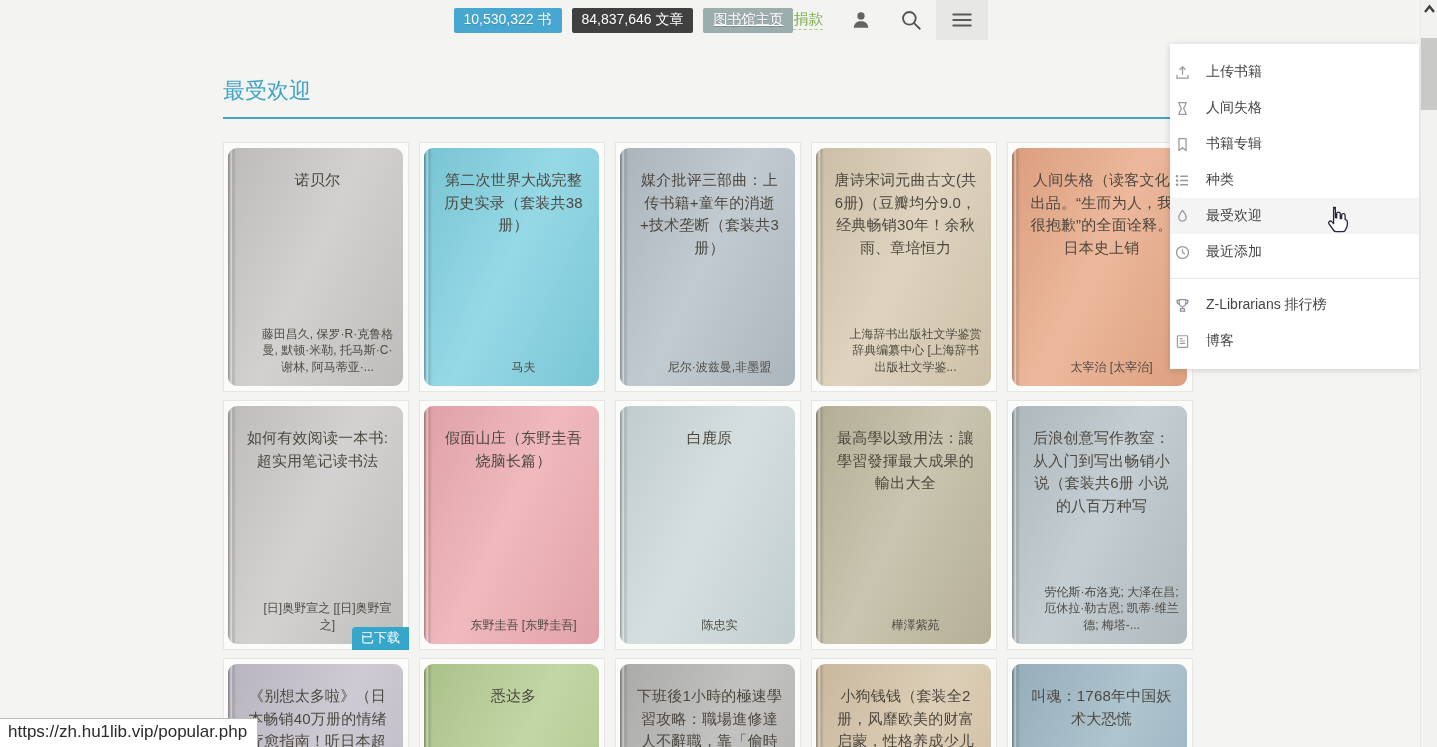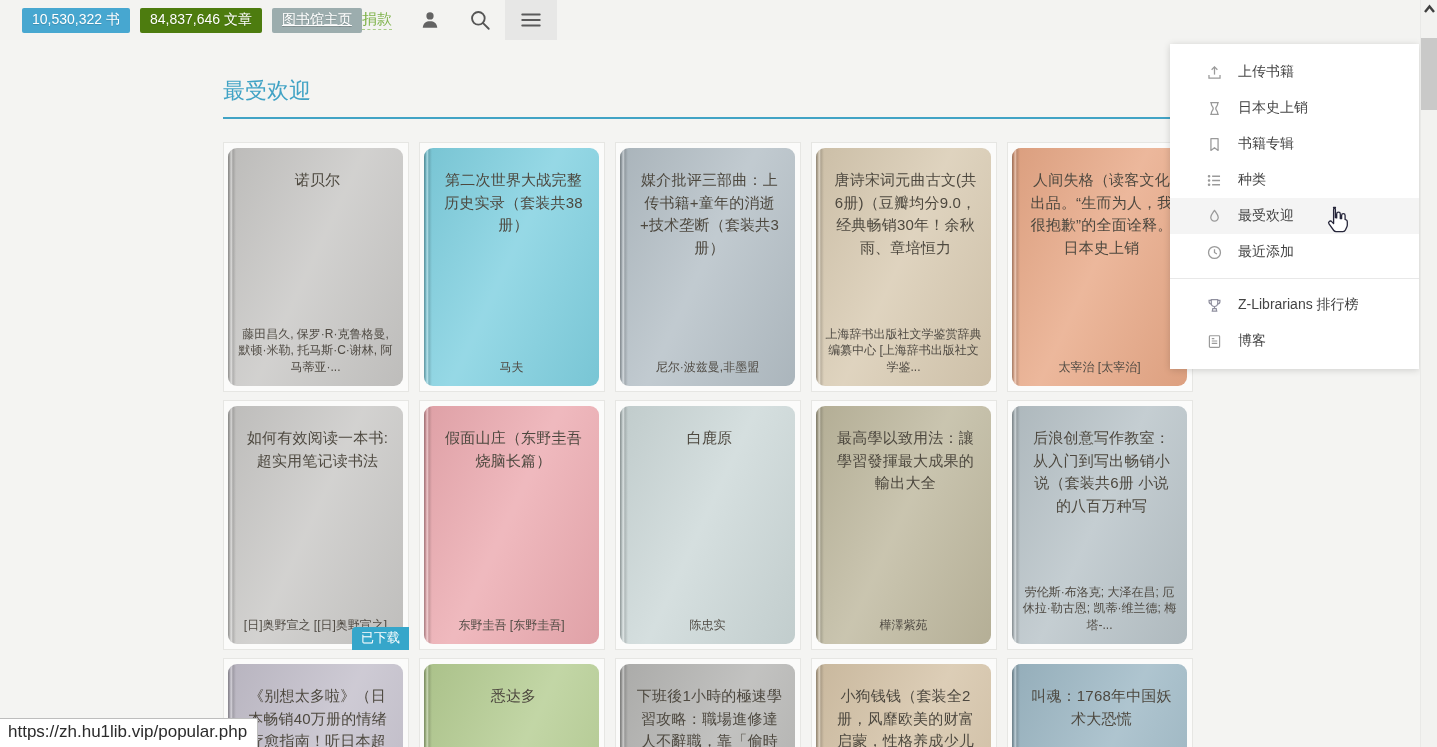--- a/index.html
+++ b/index.html
@@ -5,21 +5,21 @@
   * { margin:0; padding:0; box-sizing:border-box; }
   html,body { width:1437px; height:747px; overflow:hidden; }
   body {
     font-family:"Liberation Sans", sans-serif;
     background:#f4f4f2;
     position:relative;
     color:#333;
   }
   
   .header {
-    height:40px; display:flex; align-items:center; justify-content:flex-start;
+    height:40px; display:flex; align-items:center; justify-content:center;
     padding-left:22px; background:#f3f3f1; position:relative; z-index:5;
   }
   .badges { display:flex; gap:10px; }
   .badge {
     color:#fff; font-size:14px; padding:3px 10px 4px; border-radius:2px;
     text-shadow:0 1px 1px rgba(0,0,0,.15); cursor:pointer; white-space:nowrap;
   }
   .header-right { display:flex; align-items:center; height:40px; margin-right:17px; }
   .donate {
     color:#7db249; font-size:15px; text-decoration:none; cursor:pointer;
@@ -50,33 +50,33 @@
   .spine {
     position:absolute; left:0; top:0; bottom:0; width:8px; pointer-events:none;
     background:linear-gradient(90deg, rgba(0,0,0,.30) 0%, rgba(0,0,0,.12) 22%, rgba(255,255,255,.38) 40%, rgba(0,0,0,.14) 62%, rgba(0,0,0,0) 100%);
   }
   .b-title {
     padding:21px 11px 0 15px; text-align:center; font-size:15px; line-height:1.5;
     color:#4d483f; letter-spacing:.2px;
   }
   .b-author {
     position:absolute; bottom:10px; left:7px; right:7px; text-align:center;
-    font-size:12px; line-height:1.4; color:#4f4a43;
+    font-size:12px; line-height:1.4; color:#4f4a43;padding-left:24px;
   }
   .dl-badge {
     position:absolute; right:-1px; bottom:-1px; background:#36a6ca; color:#fff;
     font-size:13px; padding:2px 9px 3px; border-radius:4px 0 0 0; z-index:2;
   }
   
   .dropdown {
     position:absolute; top:44px; left:1170px; width:249px; background:#fff;
     box-shadow:0 1px 7px rgba(0,0,0,.16); padding:10px 0; z-index:20;
   }
   .menu-item {
-    display:flex; align-items:center; gap:14px; padding:9px 36px;
+    display:flex; align-items:center; gap:14px; padding:9px 4px;
     font-size:14px; color:#444; cursor:pointer; white-space:nowrap;
   }
   .menu-item.highlighted { background:#f4f4f4; }
   .menu-item .mi-icon { width:18px; height:18px; flex:0 0 18px; display:flex; align-items:center; }
   .menu-divider { height:1px; background:#e8e8e8; margin:8px 0; }
   
   .statusbar {
     position:absolute; left:0; bottom:0; background:#fff; border:1px solid #bdbdbd;
     border-left:none; border-bottom:none; padding:3px 10px 5px 8px;
     font-size:17px; color:#2b2b2b; z-index:30; border-radius:0 2px 0 0;
@@ -90,21 +90,21 @@
   .scroll-thumb { position:absolute; top:38px; left:0; right:0; height:72px; background:#c9c9c8; cursor:grab; }
   
   .cursor { position:absolute; left:1326px; top:206px; z-index:50; pointer-events:none; }
 </style>
 </head>
 <body>
 
 <header class="header">
   <div class="badges" id="badges">
       <span class="badge" style="background: rgb(71, 167, 208);">10,530,322 书</span>
-      <span class="badge" style="background: #4d7c0f;">84,837,646 文章</span>
+      <span class="badge" style="background: #404040;">84,837,646 文章</span>
       <span class="badge" style="background: rgb(156, 173, 174); text-decoration: underline;">图书馆主页</span>
     </div>
   <div class="header-right">
     <a class="donate">捐款</a>
     <span class="hicon">
       <svg width="22" height="22" viewBox="0 0 20 20">
           <circle cx="10" cy="6.3" r="3.3" fill="#636363"></circle>
           <path d="M3.4 17c.5-4.2 3-5.8 6.6-5.8s6.1 1.6 6.6 5.8z" fill="#636363"></path>
         </svg>
     </span>
@@ -241,21 +241,21 @@
       </span>
       <span>上传书籍</span>
     </div>
     <div class="menu-item">
       <span class="mi-icon">
         <svg width="17" height="17" viewBox="0 0 20 20" fill="none" stroke="#9a9a9a" stroke-width="1.5">
           <path d="M5 3h10M5 17h10"></path>
           <path d="M6.3 3v1.8c0 2.4 2.2 3.1 2.2 5.2s-2.2 2.8-2.2 5.2V17M13.7 3v1.8c0 2.4-2.2 3.1-2.2 5.2s2.2 2.8 2.2 5.2V17"></path>
         </svg>
       </span>
-      <span>日本史上销</span>
+      <span>人间失格</span>
     </div>
     <div class="menu-item">
       <span class="mi-icon">
         <svg width="17" height="17" viewBox="0 0 20 20" fill="none" stroke="#9a9a9a" stroke-width="1.5">
           <path d="M5.8 3h8.4v14l-4.2-3.2L5.8 17z" stroke-linejoin="round"></path>
         </svg>
       </span>
       <span>书籍专辑</span>
     </div>
     <div class="menu-item">

